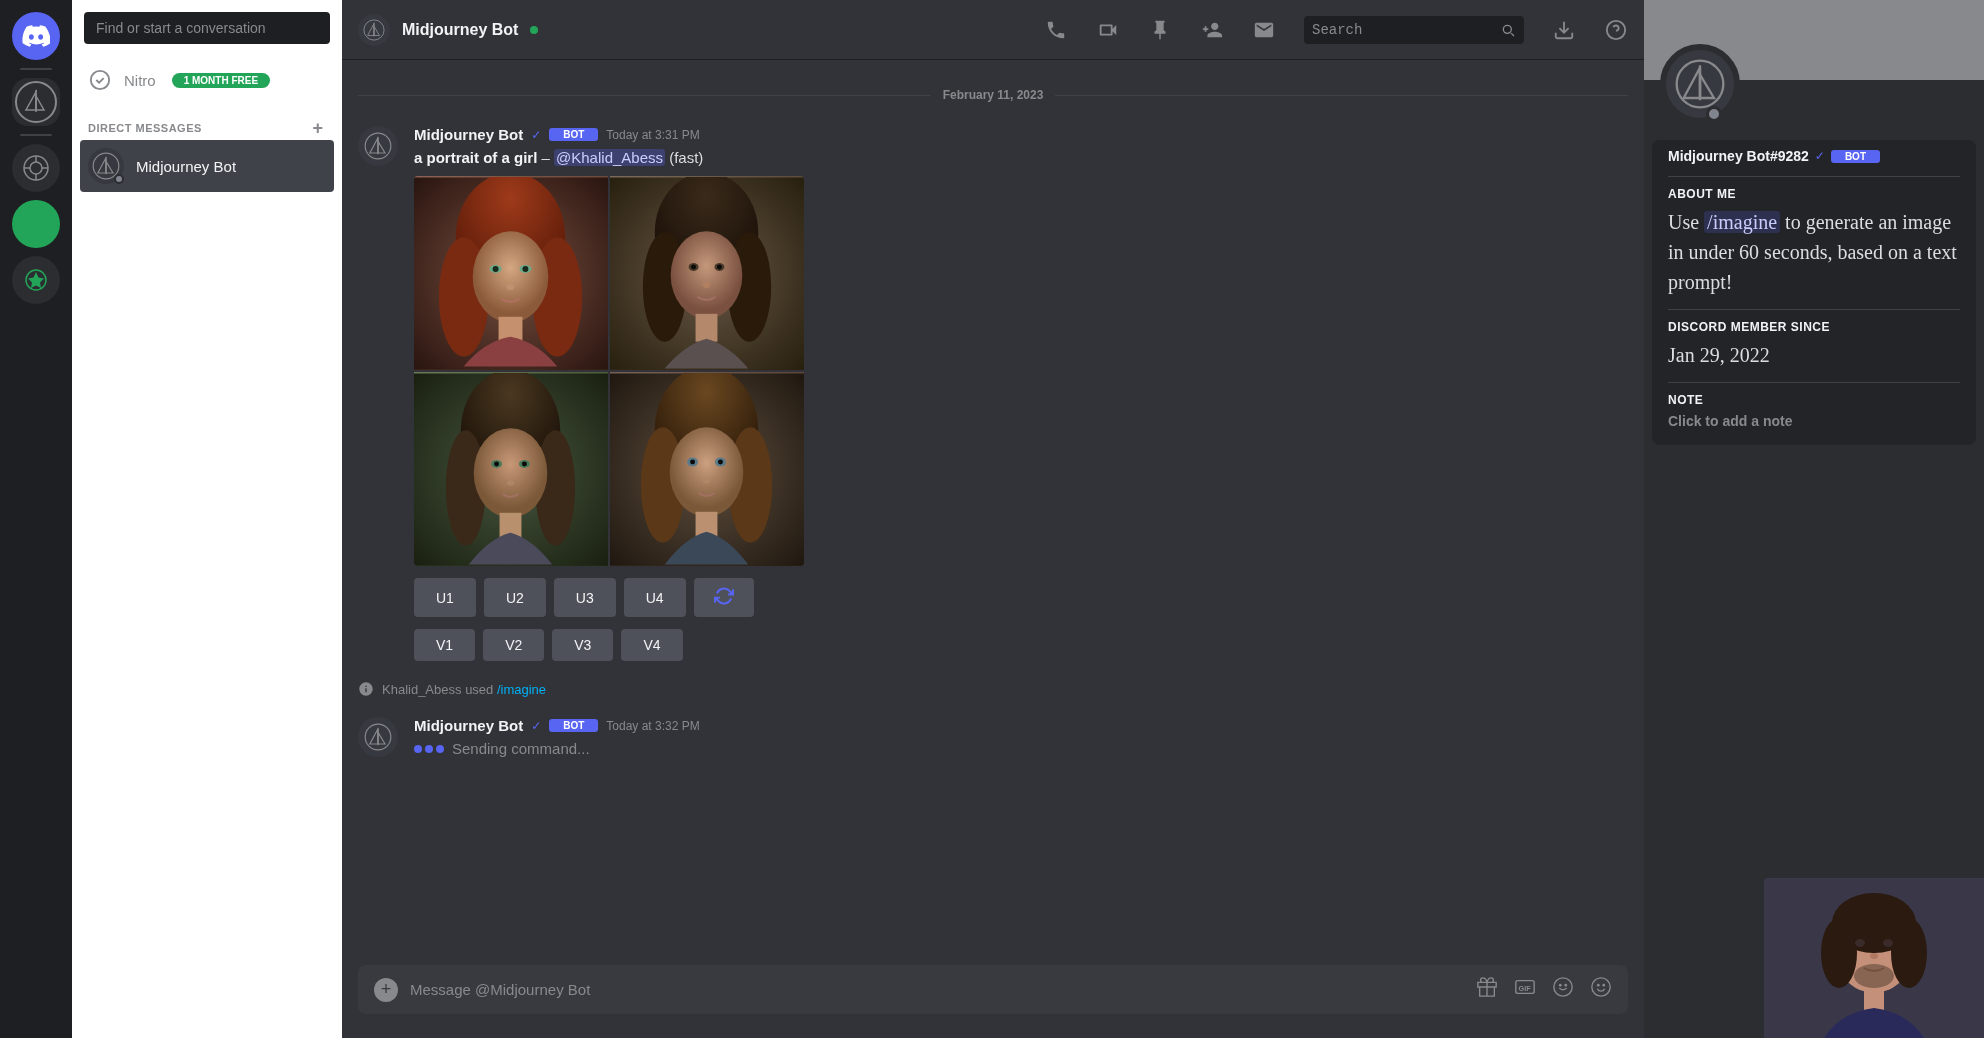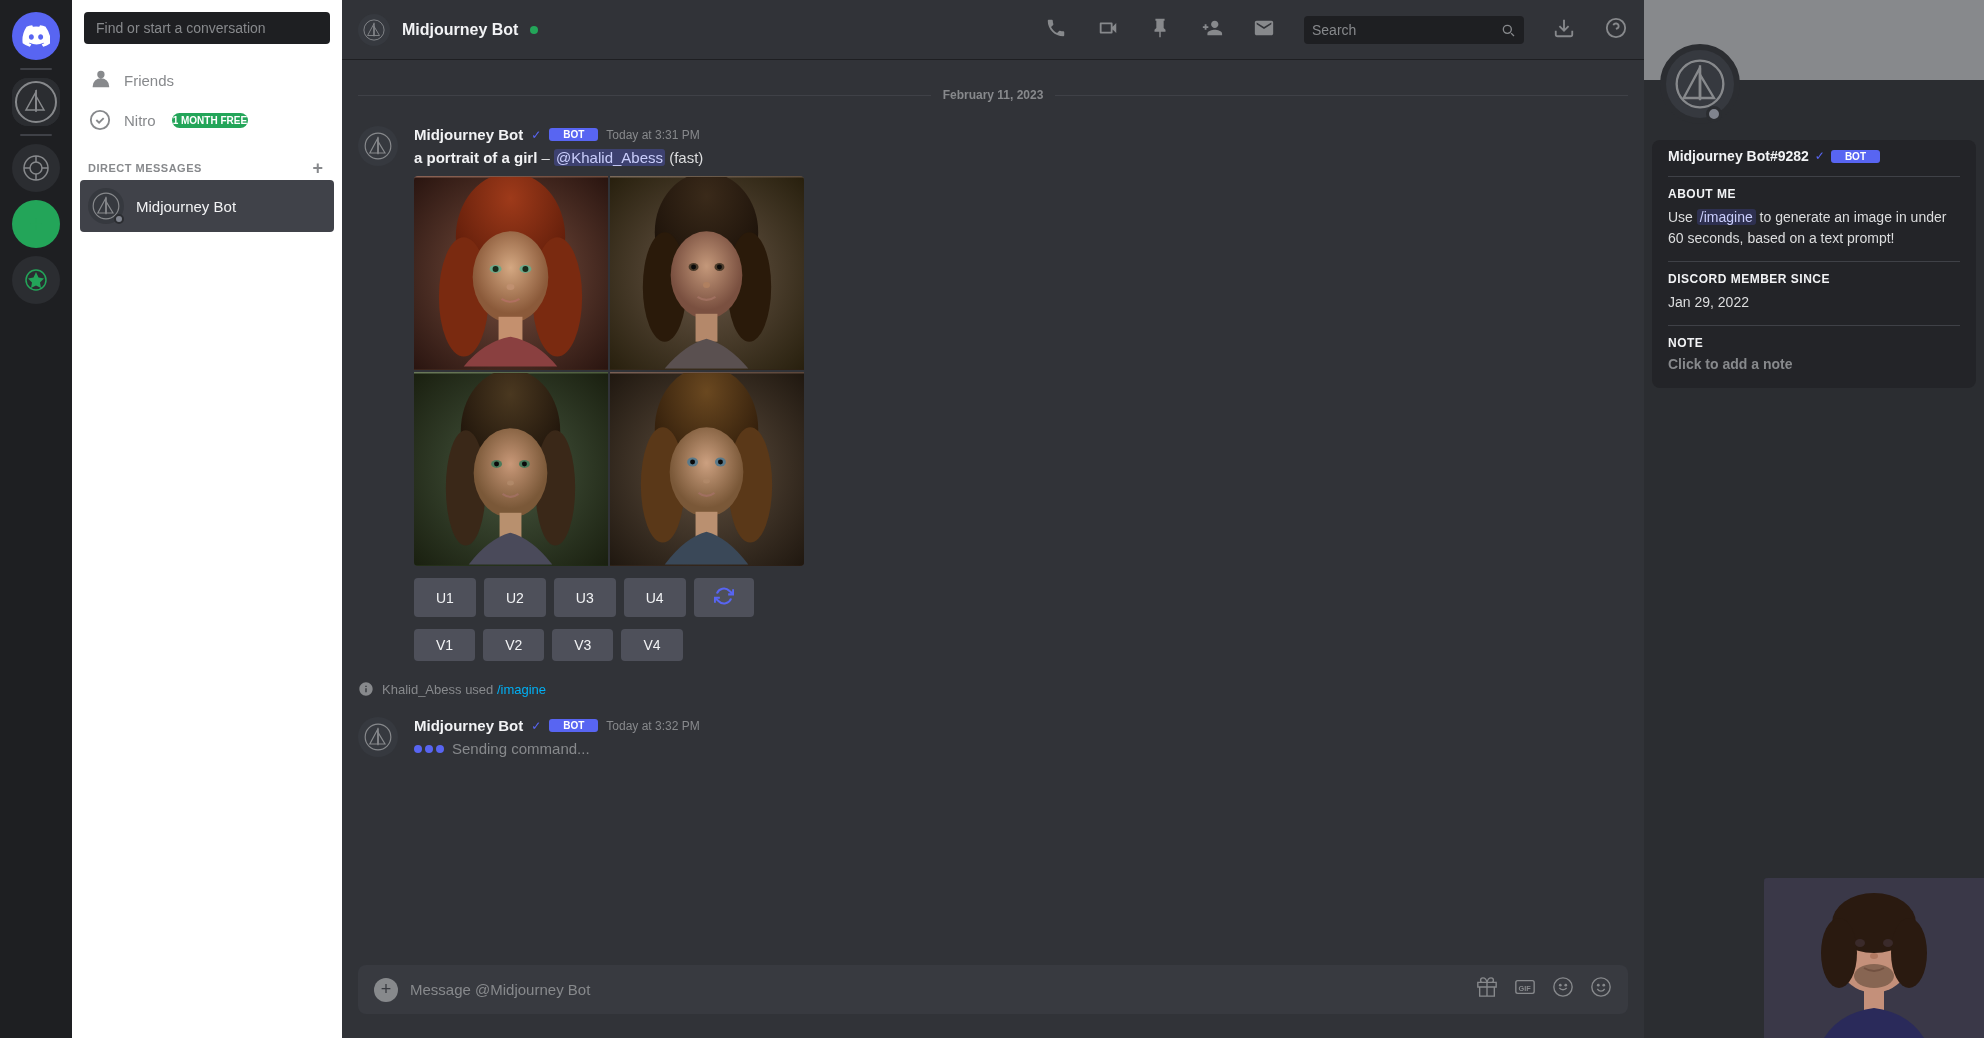--- a/index.html
+++ b/index.html
@@ -194,21 +194,23 @@
     }
     .topbar-status {
       width: 8px;
       height: 8px;
       border-radius: 50%;
       background: #23a559;
     }
     .topbar-actions {
       margin-left: auto;
       display: flex;
+      align-items: center;
       gap: 28px;
+      font-family: Liberation Mono, monospace;
     }
     .topbar-icon {
       width: 24px;
       height: 24px;
       color: #87898c;
       cursor: pointer;
       display: flex;
       align-items: center;
       justify-content: center;
       font-size: 20px;
@@ -487,24 +489,25 @@
     }
     .profile-section-title {
       font-size: 12px;
       font-weight: 700;
       color: #f2f3f5;
       text-transform: uppercase;
       letter-spacing: 0.5px;
       margin-bottom: 6px;
     }
     .profile-text {
-      font-size: 14px;
+      font-size: 20px;
       color: #dcddde;
       line-height: 1.5;
       margin-bottom: 12px;
+      font-family: Liberation Serif, serif;
     }
     .profile-text .highlight {
       color: #c9cdfb;
       background: rgba(88,101,242,0.2);
       border-radius: 3px;
       padding: 0 3px;
     }
     .profile-divider {
       height: 1px;
       background: #3f4147;
@@ -593,34 +596,26 @@
 
 <div class="sidebar">
   <div class="search-bar">
     <span>Find or start a conversation</span>
   </div>
 
   <div class="sidebar-nav">
     <div class="sidebar-nav-item">
       <div class="nav-icon">
         <svg width="22" height="22" viewBox="0 0 24 24" fill="#87898c">
-            <path d="M13 10a4 4 0 100-8 4 4 0 000 8zM4 20v-1a9 9 0 0118 0v1H4z"></path>
-          </svg>
-      </div>
-      <span>Friends</span>
-    </div>
-    <div class="sidebar-nav-item">
-      <div class="nav-icon">
-        <svg width="22" height="22" viewBox="0 0 24 24" fill="#87898c">
             <circle cx="12" cy="12" r="10" fill="none" stroke="#87898c" stroke-width="2"></circle>
             <path d="M8 12l3 3 5-5" stroke="#87898c" stroke-width="2" fill="none"></path>
           </svg>
       </div>
       <span>Nitro</span>
-      <span style="background:#23a559;color:#fff;font-size:10px;font-weight:700;padding:2px 1px;border-radius:10px;margin-left:4px;">1 MONTH FREE</span>
+      <span style="background:#23a559;color:#fff;font-size:10px;font-weight:700;padding:2px 12px;border-radius:10px;margin-left:4px;">1 MONTH FREE</span>
     </div>
   </div>
 
   <div class="sidebar-section">
     <span>DIRECT MESSAGES</span>
     <div class="add-btn">+</div>
   </div>
 
   <div class="dm-item">
     <div class="dm-avatar">

